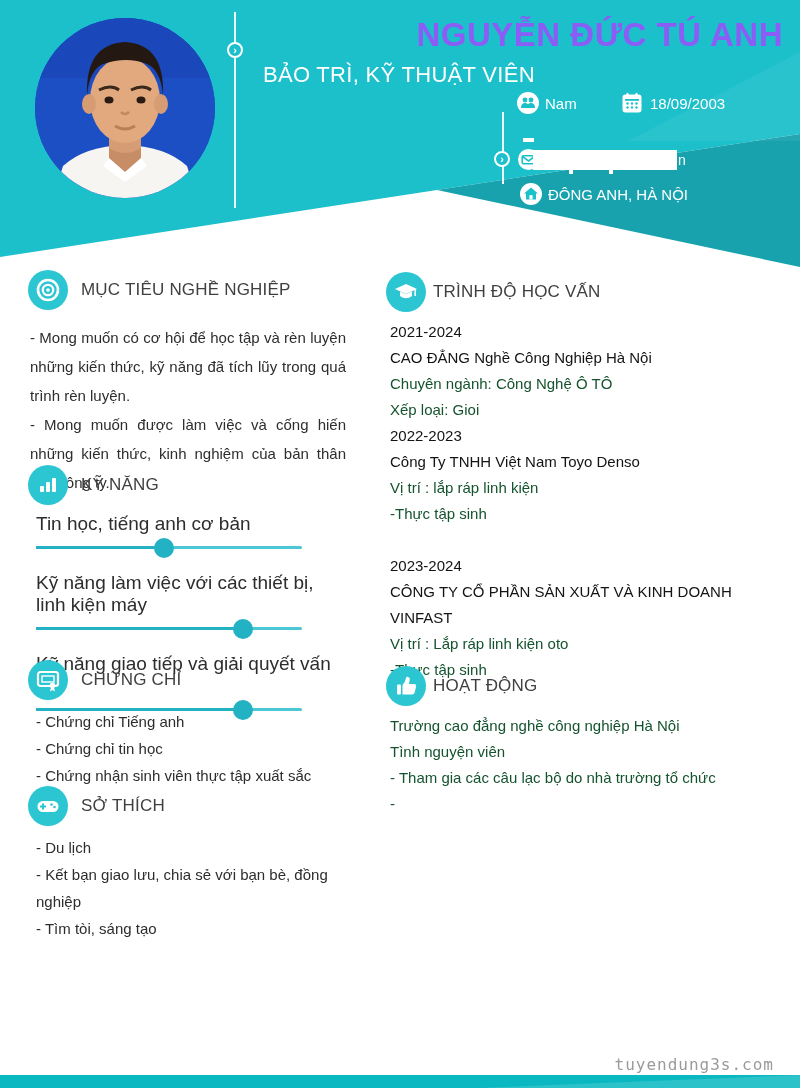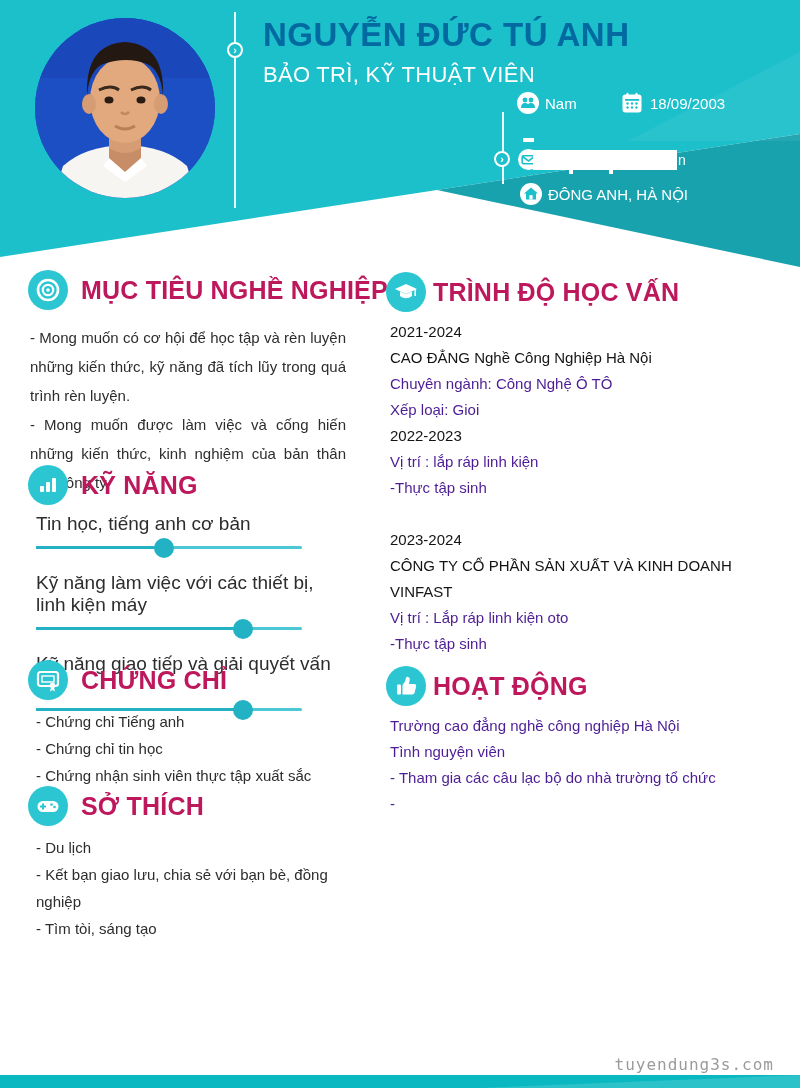--- a/index.html
+++ b/index.html
@@ -42,21 +42,21 @@
     background:#1cc0cb; border:2px solid #ffffff;
     color:#ffffff; font-size:11px; font-weight:bold; line-height:12px;
     text-align:center;
   }
   .chev1 { left:227px; top:42px; }
   .chev2 { left:494px; top:151px; }
 
   
   .name {
     position:absolute; left:263px; top:16px; width:520px;
-    color:#0369a1; font-size:33px; font-weight:bold; letter-spacing:0.5px;
+    color:#8b5cf6; font-size:33px; font-weight:bold; letter-spacing:0.5px;text-align:right;
   }
   .jobtitle {
     position:absolute; left:263px; top:62px; width:520px;
     color:#ffffff; font-size:22px; letter-spacing:0.3px;
   }
   .inforow { position:absolute; color:#ffffff; font-size:15px; }
 
   .cicon { position:absolute; }
 
   
@@ -68,21 +68,21 @@
   .col-left  { left:28px;  width:318px; }
   .col-right { left:386px; width:406px; }
 
   .section { position:absolute; left:0; width:100%; }
   .sec-head { display:flex; align-items:center; }
   .sec-icon {
     width:40px; height:40px; border-radius:50%; background:#2cc6d2;
     flex:0 0 40px; display:flex; align-items:center; justify-content:center;
   }
   .sec-title {
-    margin-left:13px; font-size:25px; font-weight:bold; color:#be185d;
+    margin-left:13px; font-size:17px; font-weight:normal; color:#404040;
     letter-spacing:0.2px; white-space:nowrap;
   }
   .col-right .sec-title { margin-left:7px; }
 
   .body-text { font-size:15px; color:#2d2d2d; }
   .objective p { text-align:justify; line-height:29px; margin-top:0; }
   .objective { margin-top:13px; margin-left:2px; }
 
   .plain-list { list-style:none; margin-top:8px; margin-left:8px; }
   .plain-list li { line-height:27px; }
@@ -96,21 +96,21 @@
     position:absolute; left:0; right:0; top:10px; height:3px;
     background:#4cc7d4; border-radius:2px;
   }
   .slider-fill { position:absolute; left:0; top:10px; height:3px; background:#22b2c3; }
   .slider-thumb {
     position:absolute; right:-10px; top:50%; transform:translateY(-50%);
     width:20px; height:20px; border-radius:50%; background:#22b2c3;
   }
 
   
-  .entry-line { font-size:15px; line-height:26px; color:#4c1d95; }
+  .entry-line { font-size:15px; line-height:26px; color:#14532d; }
   .bold { font-weight:normal; color:#141414; }
   .edu, .exp, .act { margin-top:7px; margin-left:4px; }
   .exp-entry + .exp-entry { margin-top:26px; }
 
   
   .watermark {
     position:absolute; right:26px; top:1055px;
     font-family:"DejaVu Sans Mono", monospace;
     font-size:16px; letter-spacing:1px; color:#9b9b9b;
   }
@@ -323,20 +323,21 @@
         <div class="entry-line bold">CAO ĐẲNG Nghề Công Nghiệp Hà Nội</div>
         <div class="entry-line">Chuyên ngành: Công Nghệ Ô TÔ</div>
         <div class="entry-line">Xếp loại: Gioi</div>
       </div>
     </div>
 
     <div class="section" style="top:416px;">
       <div class="exp">
         <div class="exp-entry">
           <div class="entry-line bold">2022-2023</div>
+          <div class="entry-line bold">Công Ty TNHH Việt Nam Toyo Denso</div>
           <div class="entry-line">Vị trí : lắp ráp linh kiện</div>
           <div class="entry-line">-Thực tập sinh</div>
         </div>
         <div class="exp-entry">
           <div class="entry-line bold">2023-2024</div>
           <div class="entry-line bold">CÔNG TY CỔ PHẦN SẢN XUẤT VÀ KINH DOANH VINFAST</div>
           <div class="entry-line">Vị trí : Lắp ráp linh kiện oto</div>
           <div class="entry-line">-Thực tập sinh</div>
         </div>
       </div>

